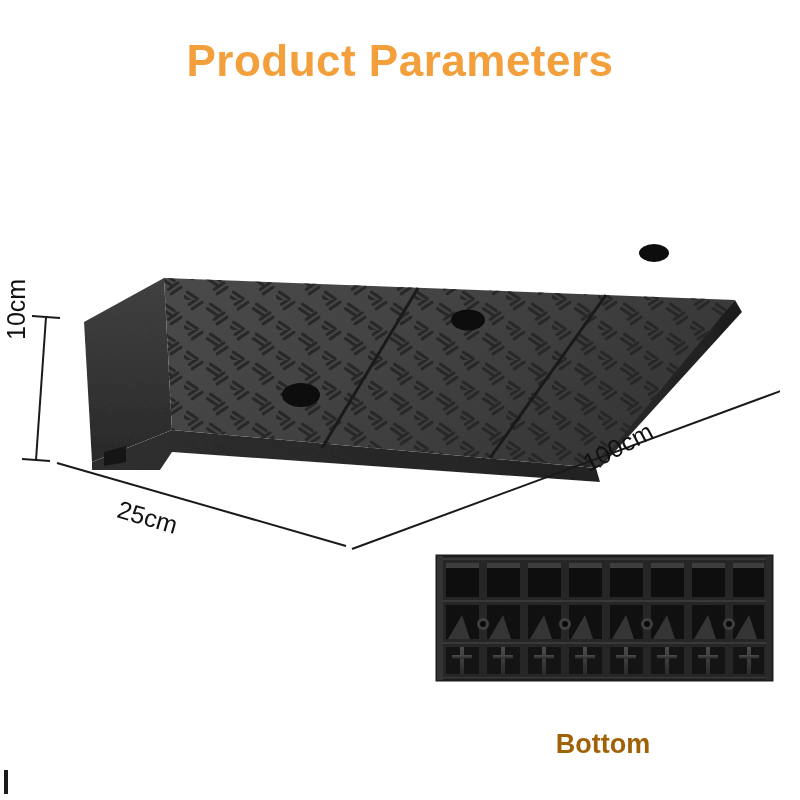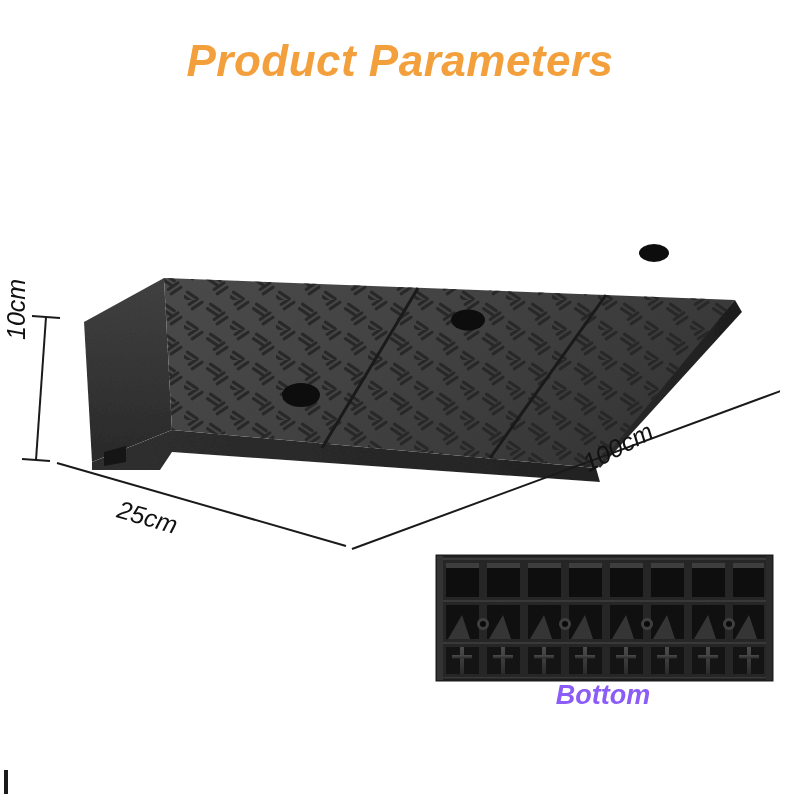--- a/index.html
+++ b/index.html
@@ -10,21 +10,20 @@
   }
   body {
     font-family: "Liberation Sans", "DejaVu Sans", sans-serif;
   }
   #stage {
     position: relative;
     width: 780px;
     height: 800px;
     background: #ffffff;
     overflow: hidden;
-    font-style: italic;
   }
 
   
   #title {
     position: absolute;
     left: 0;
     top: 36px;
     width: 800px;
     text-align: center;
     font-size: 44px;
@@ -69,26 +68,26 @@
     left: 578px;
     top: 452px;
     transform: rotate(-28deg);
     transform-origin: left top;
   }
 
   
   #caption-bottom {
     position: absolute;
     left: 433px;
-    top: 680px;
+    top: 729px;
     width: 340px;
     text-align: center;
     font-size: 27px;
     font-weight: bold;
-    color: #8b5cf6;
+    color: #a16207;
     user-select: none;
   }
 
   
   #corner-mark {
     position: absolute;
     left: 4px;
     top: 770px;
     width: 4px;
     height: 24px;

